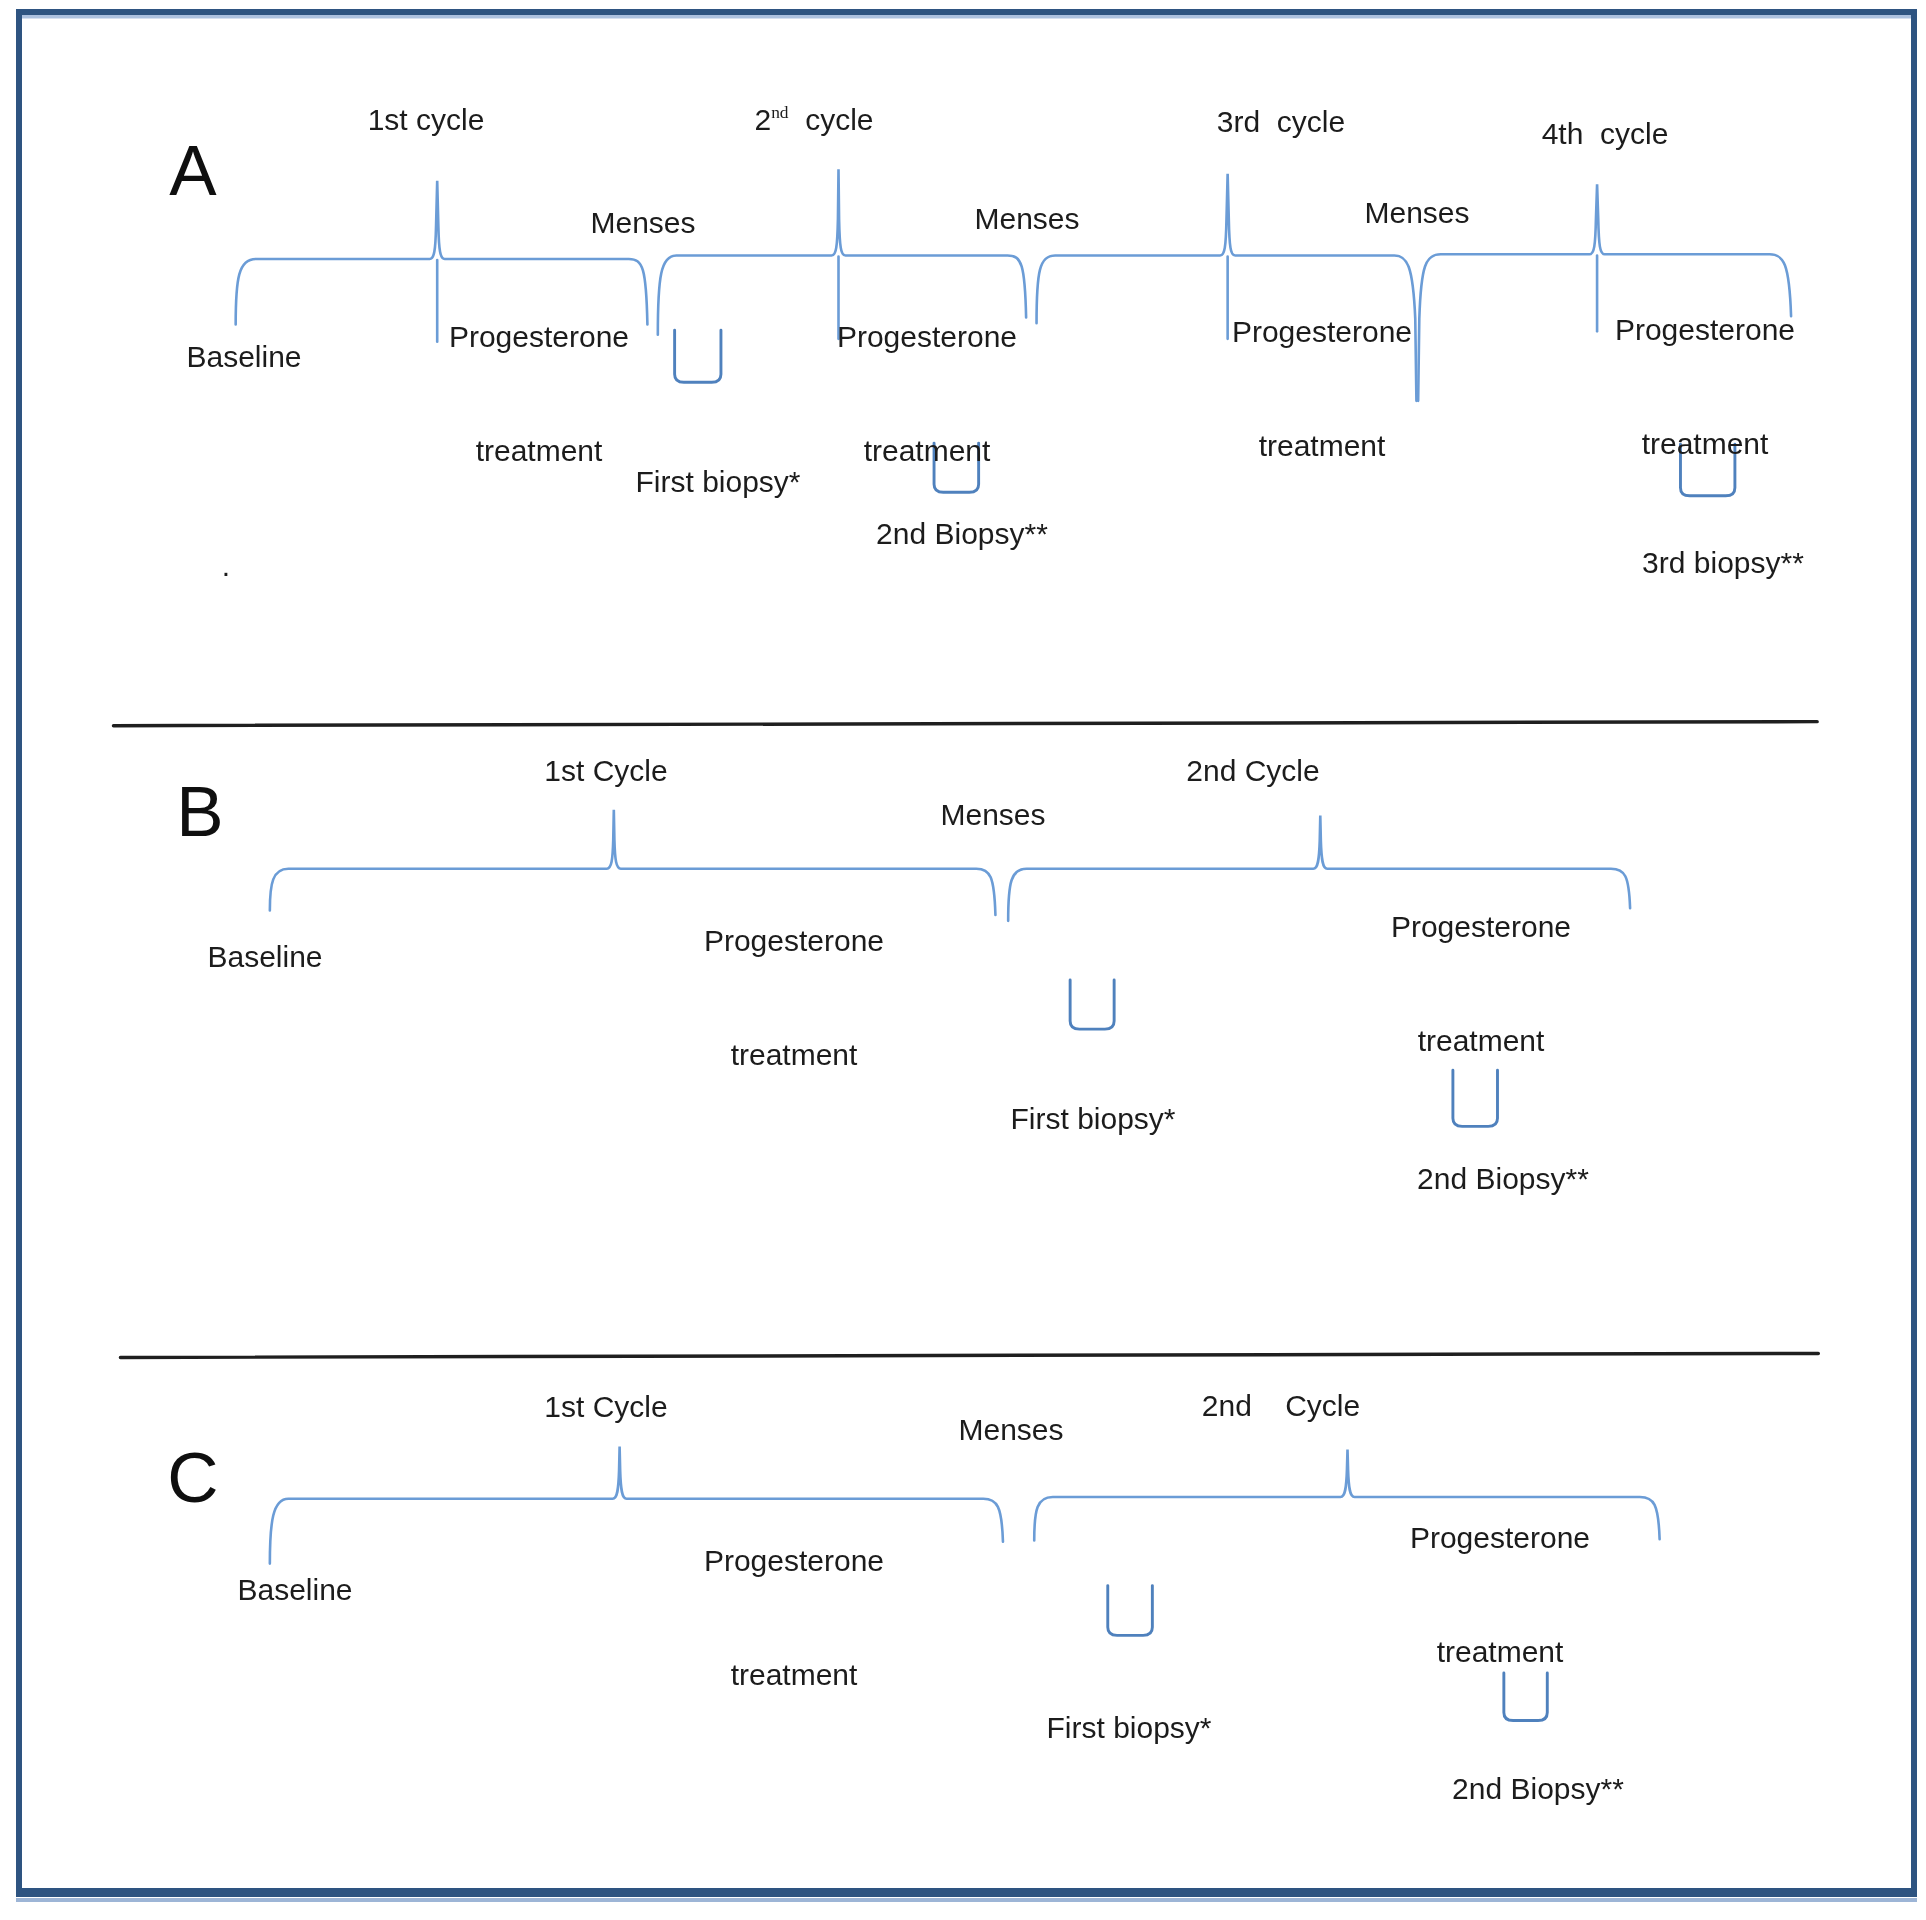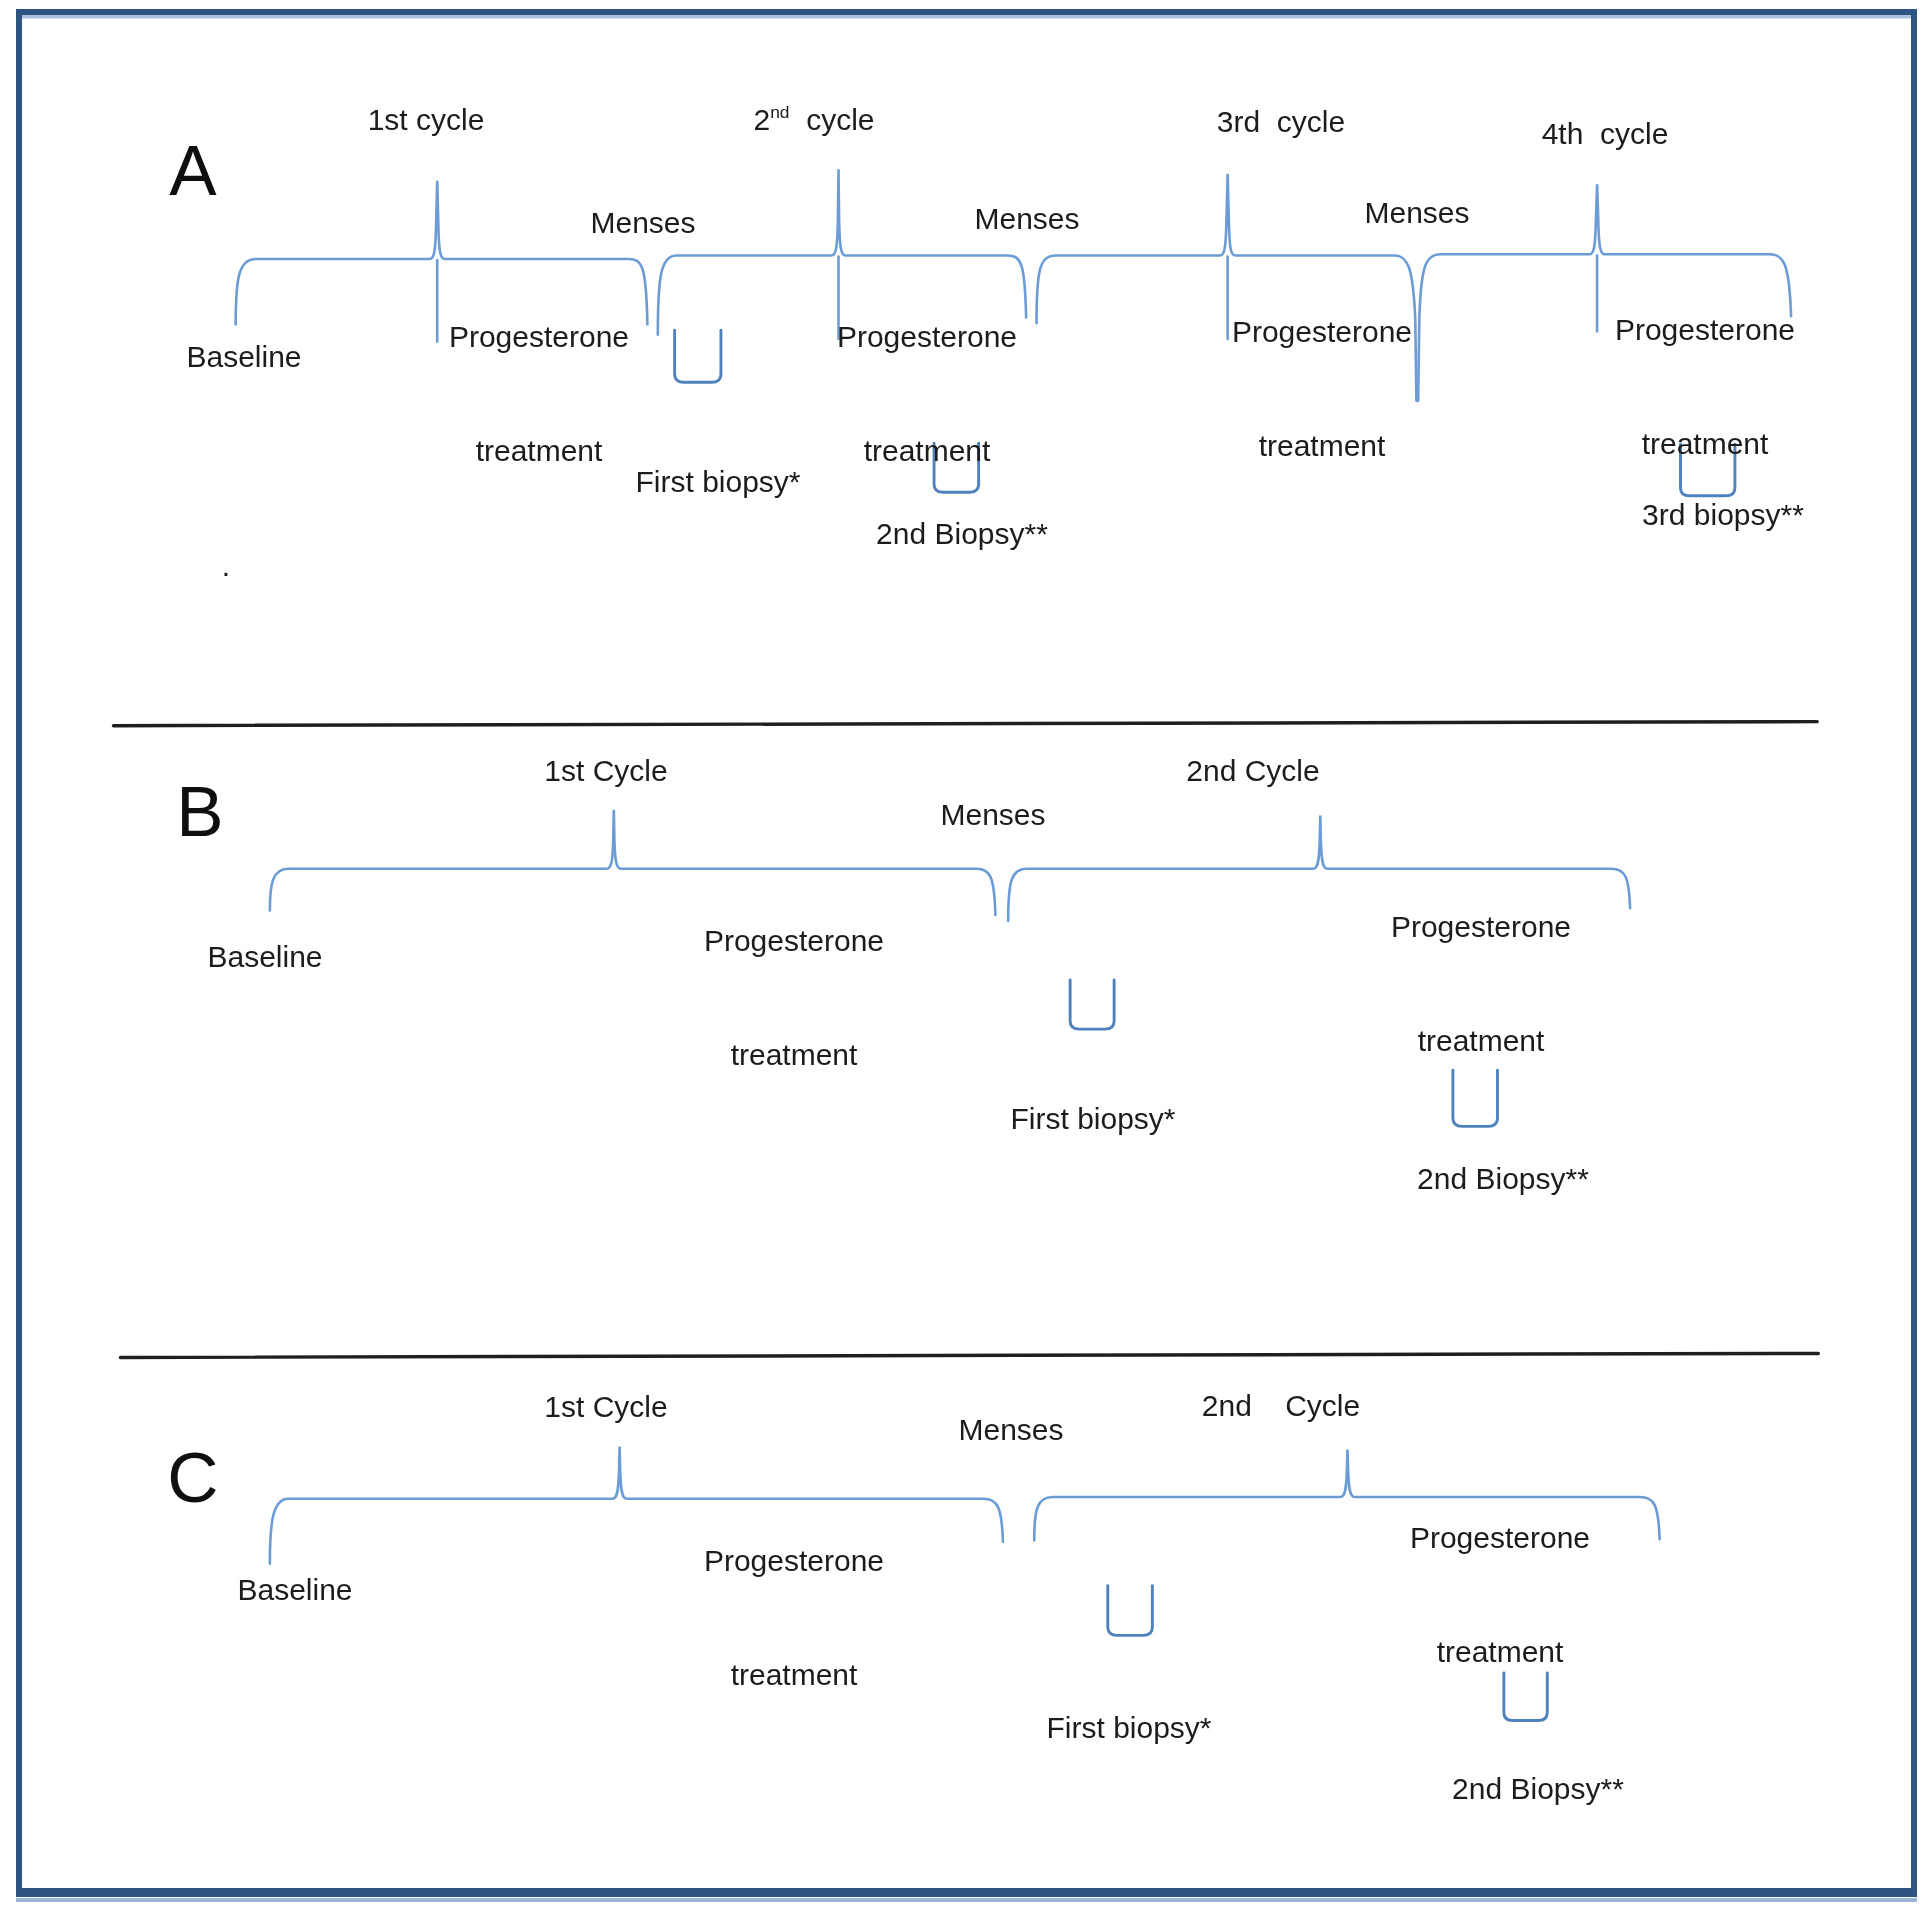--- a/index.html
+++ b/index.html
@@ -36,20 +36,21 @@
   .panel-letter{
     font-size:71px;
     font-weight:400;
     color:#0f0f0f;
   }
   .sup{
     font-size:17.4px;
     vertical-align:baseline;
     position:relative;
     top:-11.6px;
+    font-family:Liberation Serif, serif;
   }
 </style>
 </head>
 <body>
 
 <div class="canvas">
 
   <div class="frame"></div>
   <div class="frame-underline"></div>
 
@@ -117,21 +118,21 @@
     <div class="line">Progesterone</div>
     <div class="line">treatment</div>
   </div>
   <div class="lbl two" style="left:1705px;top:386px">
     <div class="line">Progesterone</div>
     <div class="line">treatment</div>
   </div>
 
   <div class="lbl" style="left:718px;top:482px">First biopsy*</div>
   <div class="lbl" style="left:962px;top:534px">2nd Biopsy**</div>
-  <div class="lbl" style="left:1723px;top:515px">3rd biopsy**</div>
+  <div class="lbl" style="left:1723px;top:563px">3rd biopsy**</div>
 
   <div class="lbl" style="left:226px;top:566px">.</div>
 
   <div class="lbl panel-letter" style="left:200px;top:812px">B</div>
 
   <div class="lbl" style="left:606px;top:771px">1st Cycle</div>
   <div class="lbl" style="left:993px;top:815px">Menses</div>
   <div class="lbl" style="left:1253px;top:771px">2nd Cycle</div>
 
   <div class="lbl" style="left:265px;top:957px">Baseline</div>

